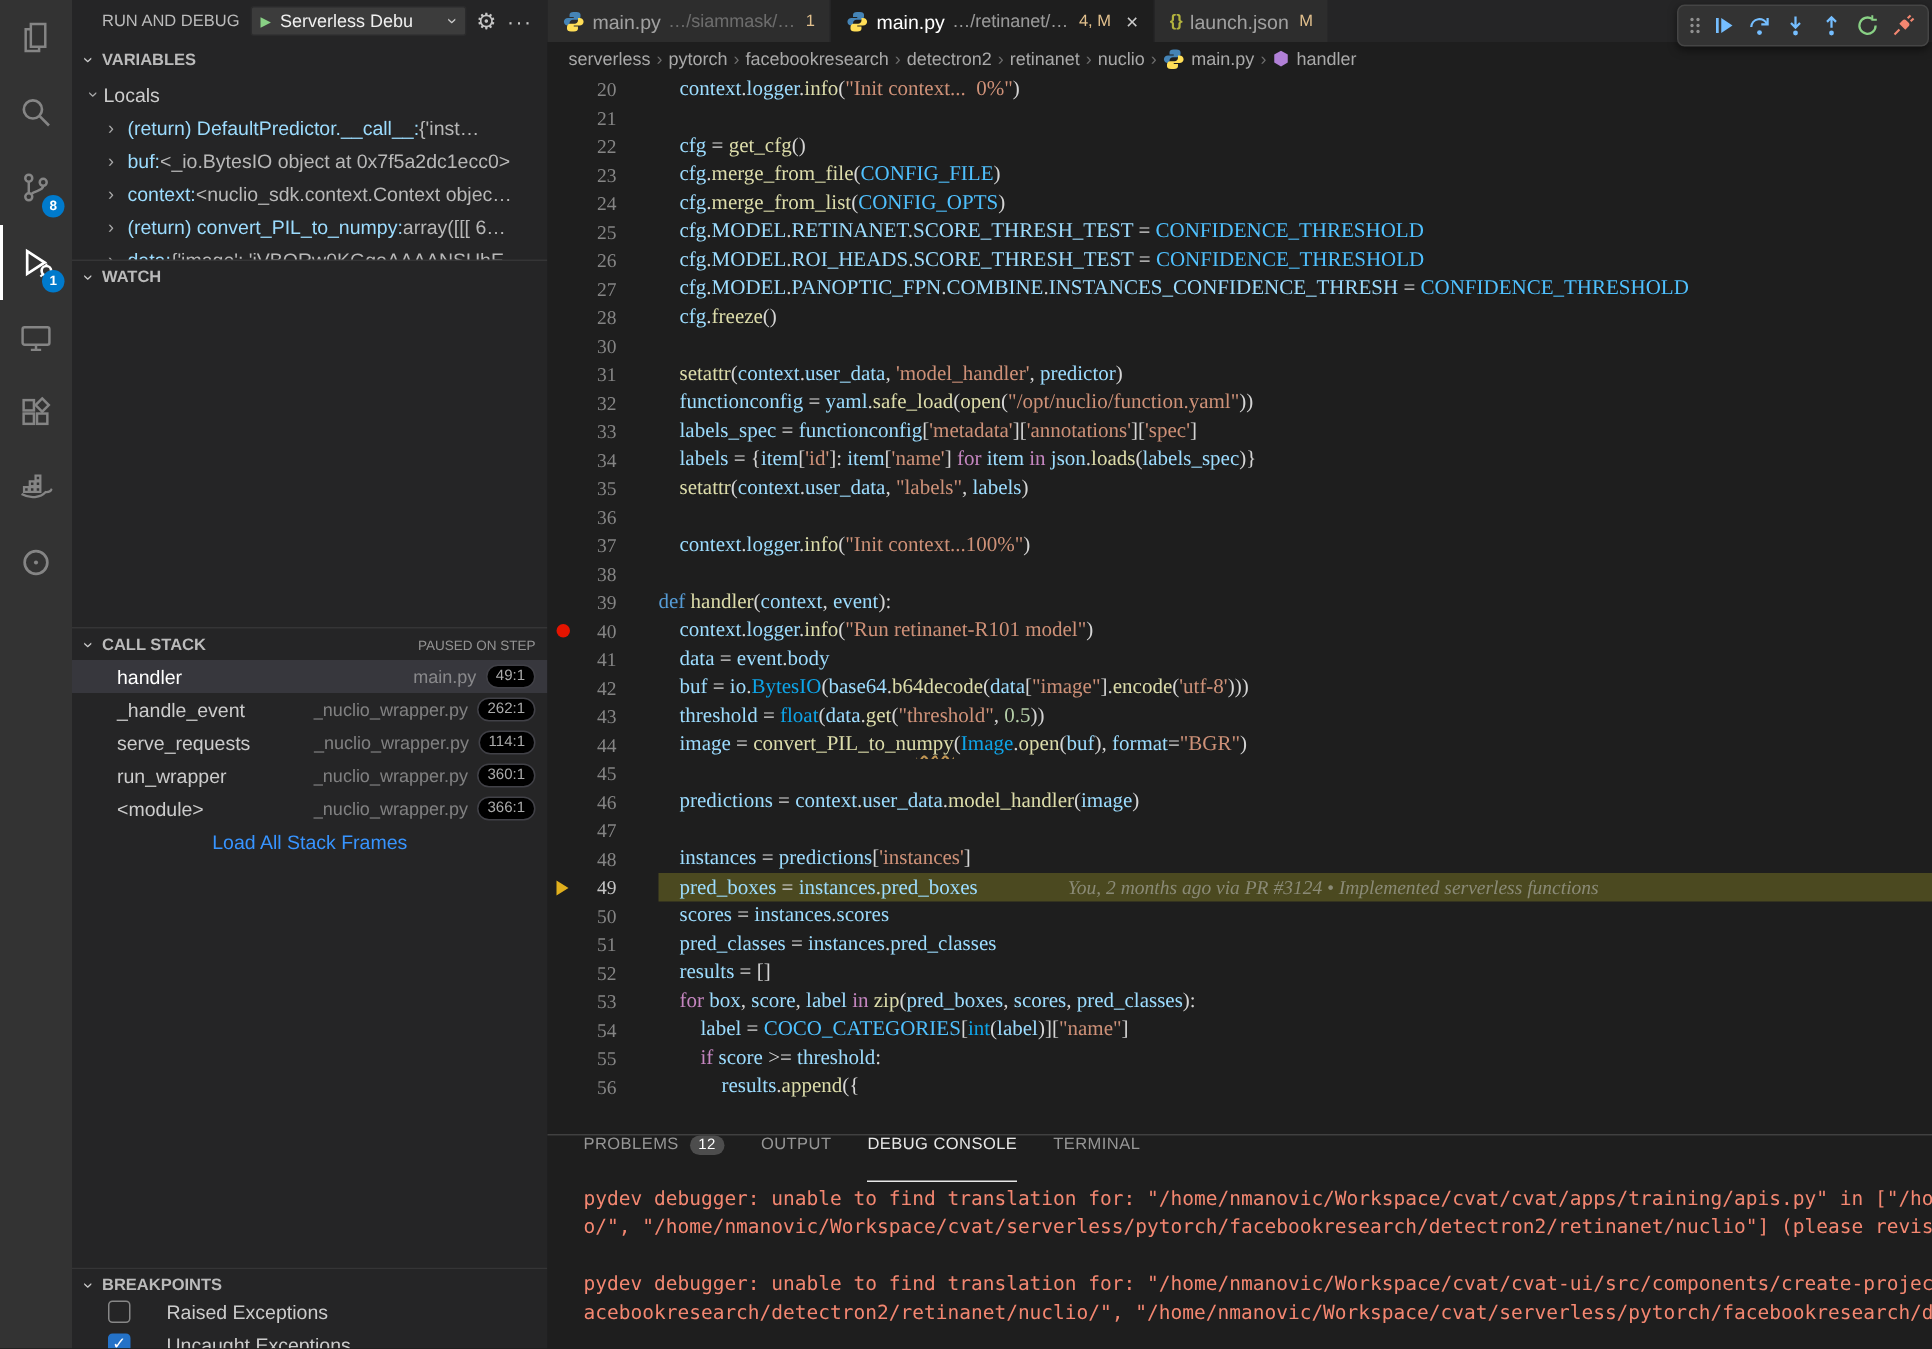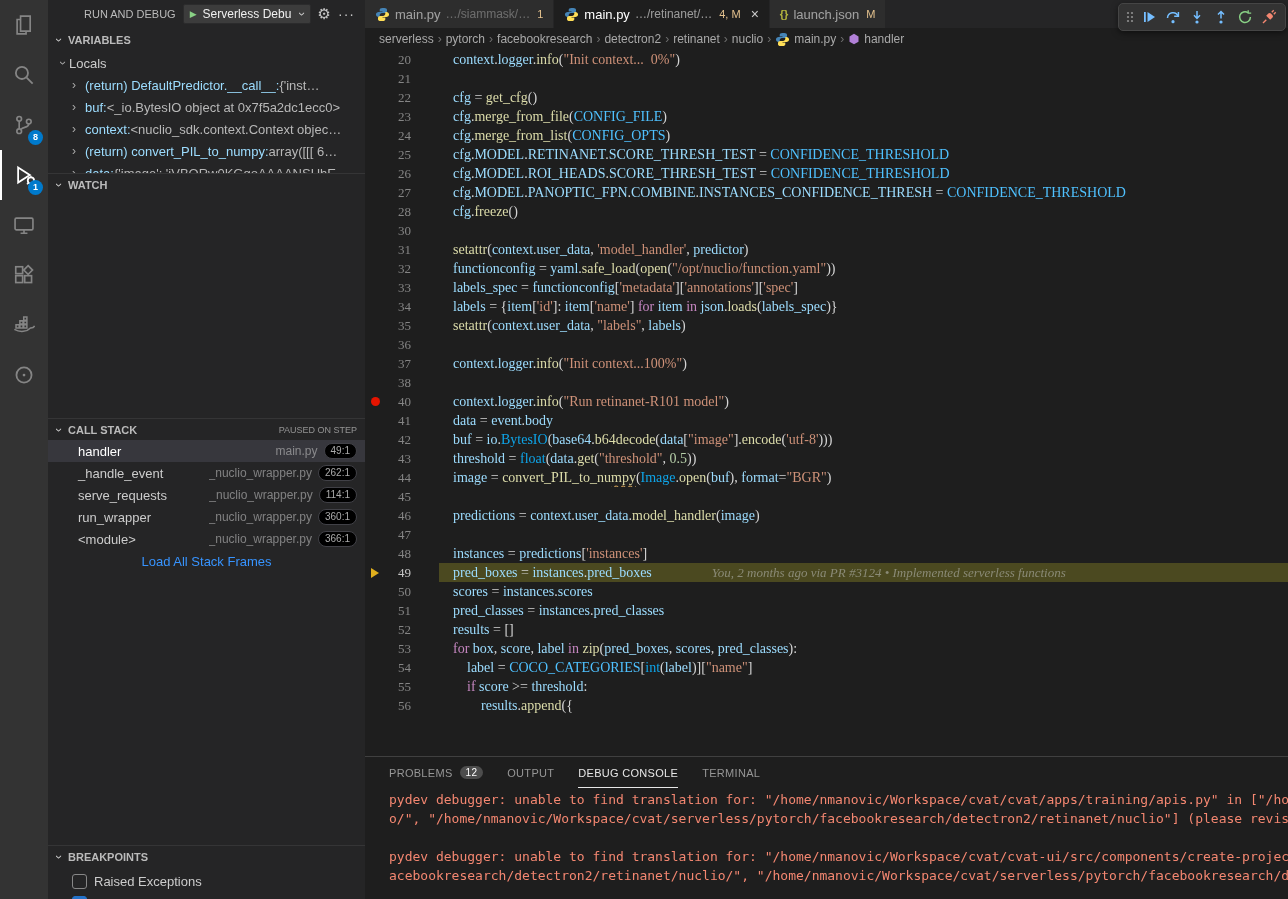--- a/index.html
+++ b/index.html
@@ -10,21 +10,21 @@
   
   .activitybar{position:absolute;left:0;top:0;width:48px;height:100%;background:#333333;z-index:6}
   .aslot{height:50px;display:flex;align-items:center;justify-content:center;color:#858585;position:relative;cursor:pointer}
   .aslot.active{color:#ffffff;border-left:2px solid #ffffff}
   .abadge{position:absolute;right:5px;bottom:5px;min-width:15px;height:15px;border-radius:50%;
     background:#007acc;color:#fff;font-size:9px;line-height:15px;text-align:center;font-weight:bold}
 
   
   .sidebar{position:absolute;left:48px;top:0;width:317px;height:100%;background:#252526;
     display:flex;flex-direction:column;overflow:hidden}
-  .sb-header{height:28px;flex:none;display:flex;align-items:center;gap:7px;padding:0 10px 0 36px}
+  .sb-header{height:28px;flex:none;display:flex;align-items:center;gap:7px;padding:0 10px 0 20px}
   .sb-title{font-size:11px;color:#bbbbbb;white-space:nowrap}
   .launch-select{flex:1;height:20px;background:#3c3c3c;border:1px solid #2b2b2c;border-radius:2px;
     display:flex;align-items:center;gap:6px;padding:0 6px;font-size:12px;color:#f0f0f0;min-width:0;cursor:pointer}
   .play-glyph{color:#89d185;font-size:9px}
   .chev-down{display:inline-block;transform:rotate(90deg);color:#cccccc;font-size:12px;margin-left:auto}
   .gear-glyph{font-size:15px;color:#c5c5c5;cursor:pointer}
   .more-glyph{font-size:14px;color:#c5c5c5;cursor:pointer;letter-spacing:1px}
 
   .sect-h{height:22px;flex:none;display:flex;align-items:center;gap:2px;padding-left:4px;
     font-size:11px;font-weight:bold;color:#bbbbbb;border-top:1px solid rgba(128,128,128,0.18);cursor:pointer}
@@ -44,21 +44,21 @@
   .frames{height:110px;flex:none}
   .frame{height:22px;display:flex;align-items:center;padding:0 8px 0 30px;gap:6px;white-space:nowrap;cursor:pointer}
   .frame.active{background:#37373d}
   .fname{color:#cccccc}
   .frame.active .fname{color:#ffffff}
   .ffile{margin-left:auto;color:rgba(204,204,204,0.55);font-size:12px;overflow:hidden}
   .fpos{background:#000000;border:1px solid #414147;border-radius:8px;padding:0 6px;font-size:10px;color:#ababab;line-height:14px;flex:none}
   .load-all{height:22px;flex:none;display:flex;align-items:center;justify-content:center;color:#3794ff;cursor:pointer}
   .sb-spacer{flex:1}
   .bp-wrap{height:54px;flex:none;overflow:hidden}
-  .bp-row{height:22px;display:flex;align-items:flex-end;gap:7px;padding-left:24px;cursor:pointer}
+  .bp-row{height:22px;display:flex;align-items:flex-start;gap:24px;padding-left:24px;cursor:pointer}
   .cb{width:15px;height:15px;border:1px solid #878787;border-radius:3px;flex:none;font-size:11px;line-height:13px;text-align:center;color:#fff}
   .cb.checked{background:#2472c8;border-color:#2472c8}
 
   
   .editor-area{position:absolute;left:365px;top:0;width:923px;height:899px;background:#1e1e1e}
   .tabbar{height:28px;background:#252526;display:flex}
   .tab{display:flex;align-items:center;gap:5px;padding:0 10px;background:#2d2d2d;border-right:1px solid #252526;
     font-size:13px;color:rgba(255,255,255,0.55);cursor:pointer;white-space:nowrap}
   .tab.active{background:#1e1e1e;color:#ffffff}
   .tabdir{font-size:12px;opacity:0.55}
@@ -85,21 +85,21 @@
   .codetxt{flex:1;margin-left:28px;overflow:hidden}
   .line.cur .codetxt{background:#4b4920}
   .line.cur .num{color:#c6c6c6}
   .blame{color:#8a8a76;font-style:italic;margin-left:60px;font-size:13px}
   .p{color:#d4d4d4}.v{color:#9cdcfe}.f{color:#dcdcaa}.s{color:#ce9178}.k{color:#569cd6}
   .c{color:#c586c0}.n{color:#b5cea8}.t{color:#0ea5e9}.C{color:#4fc1ff}
   .sq{text-decoration:underline wavy #c09553;text-underline-offset:3px}
 
   .panel{height:143px;border-top:1px solid rgba(128,128,128,0.35)}
   .panel-tabs{height:31px;display:flex;align-items:center;gap:24px;padding-left:24px;font-size:11px;letter-spacing:.3px;color:#969696}
-  .ptab{display:flex;align-items:center;gap:7px;height:100%;cursor:pointer}
+  .ptab{display:flex;align-items:flex-start;gap:7px;height:100%;cursor:pointer}
   .ptab.active{color:#e7e7e7;box-shadow:inset 0 -1px 0 #e7e7e7}
   .pbadge{background:#4d4d4d;color:#ffffff;border-radius:10px;padding:1px 6px;font-size:10px}
   .console{padding:2px 0 0 24px;height:112px;overflow:hidden;
     font-family:"DejaVu Sans Mono","Liberation Mono",monospace;font-size:13px;color:#f48771}
   .cline{height:19px;line-height:19px;white-space:pre;overflow:hidden}
 </style>
 </head>
 <body>
 
 <div id="app">
@@ -409,20 +409,21 @@
         <div class="line"><div class="marker"></div><div class="num">28</div><div class="codetxt"><span class="p">    </span><span class="v">cfg</span><span class="p">.</span><span class="f">freeze</span><span class="p">()</span></div></div>
         <div class="line"><div class="marker"></div><div class="num">30</div><div class="codetxt"></div></div>
         <div class="line"><div class="marker"></div><div class="num">31</div><div class="codetxt"><span class="p">    </span><span class="f">setattr</span><span class="p">(</span><span class="v">context</span><span class="p">.</span><span class="v">user_data</span><span class="p">, </span><span class="s">'model_handler'</span><span class="p">, </span><span class="v">predictor</span><span class="p">)</span></div></div>
         <div class="line"><div class="marker"></div><div class="num">32</div><div class="codetxt"><span class="p">    </span><span class="v">functionconfig</span><span class="p"> = </span><span class="v">yaml</span><span class="p">.</span><span class="f">safe_load</span><span class="p">(</span><span class="f">open</span><span class="p">(</span><span class="s">"/opt/nuclio/function.yaml"</span><span class="p">))</span></div></div>
         <div class="line"><div class="marker"></div><div class="num">33</div><div class="codetxt"><span class="p">    </span><span class="v">labels_spec</span><span class="p"> = </span><span class="v">functionconfig</span><span class="p">[</span><span class="s">'metadata'</span><span class="p">][</span><span class="s">'annotations'</span><span class="p">][</span><span class="s">'spec'</span><span class="p">]</span></div></div>
         <div class="line"><div class="marker"></div><div class="num">34</div><div class="codetxt"><span class="p">    </span><span class="v">labels</span><span class="p"> = {</span><span class="v">item</span><span class="p">[</span><span class="s">'id'</span><span class="p">]: </span><span class="v">item</span><span class="p">[</span><span class="s">'name'</span><span class="p">] </span><span class="c">for</span><span class="p"> </span><span class="v">item</span><span class="p"> </span><span class="c">in</span><span class="p"> </span><span class="v">json</span><span class="p">.</span><span class="f">loads</span><span class="p">(</span><span class="v">labels_spec</span><span class="p">)}</span></div></div>
         <div class="line"><div class="marker"></div><div class="num">35</div><div class="codetxt"><span class="p">    </span><span class="f">setattr</span><span class="p">(</span><span class="v">context</span><span class="p">.</span><span class="v">user_data</span><span class="p">, </span><span class="s">"labels"</span><span class="p">, </span><span class="v">labels</span><span class="p">)</span></div></div>
         <div class="line"><div class="marker"></div><div class="num">36</div><div class="codetxt"></div></div>
         <div class="line"><div class="marker"></div><div class="num">37</div><div class="codetxt"><span class="p">    </span><span class="v">context</span><span class="p">.</span><span class="v">logger</span><span class="p">.</span><span class="f">info</span><span class="p">(</span><span class="s">"Init context...100%"</span><span class="p">)</span></div></div>
         <div class="line"><div class="marker"></div><div class="num">38</div><div class="codetxt"></div></div>
+        <div class="line"><div class="marker"></div><div class="num">39</div><div class="codetxt"><span class="k">def</span><span class="p"> </span><span class="f">handler</span><span class="p">(</span><span class="v">context</span><span class="p">, </span><span class="v">event</span><span class="p">):</span></div></div>
         <div class="line"><div class="marker"><div class="bpdot"></div></div><div class="num">40</div><div class="codetxt"><span class="p">    </span><span class="v">context</span><span class="p">.</span><span class="v">logger</span><span class="p">.</span><span class="f">info</span><span class="p">(</span><span class="s">"Run retinanet-R101 model"</span><span class="p">)</span></div></div>
         <div class="line"><div class="marker"></div><div class="num">41</div><div class="codetxt"><span class="p">    </span><span class="v">data</span><span class="p"> = </span><span class="v">event</span><span class="p">.</span><span class="v">body</span></div></div>
         <div class="line"><div class="marker"></div><div class="num">42</div><div class="codetxt"><span class="p">    </span><span class="v">buf</span><span class="p"> = </span><span class="v">io</span><span class="p">.</span><span class="t">BytesIO</span><span class="p">(</span><span class="v">base64</span><span class="p">.</span><span class="f">b64decode</span><span class="p">(</span><span class="v">data</span><span class="p">[</span><span class="s">"image"</span><span class="p">].</span><span class="f">encode</span><span class="p">(</span><span class="s">'utf-8'</span><span class="p">)))</span></div></div>
         <div class="line"><div class="marker"></div><div class="num">43</div><div class="codetxt"><span class="p">    </span><span class="v">threshold</span><span class="p"> = </span><span class="t">float</span><span class="p">(</span><span class="v">data</span><span class="p">.</span><span class="f">get</span><span class="p">(</span><span class="s">"threshold"</span><span class="p">, </span><span class="n">0.5</span><span class="p">))</span></div></div>
         <div class="line"><div class="marker"></div><div class="num">44</div><div class="codetxt"><span class="p">    </span><span class="v">image</span><span class="p"> = </span><span class="f">convert_PIL_to_nu</span><span class="f sq">mpy</span><span class="p">(</span><span class="t">Image</span><span class="p">.</span><span class="f">open</span><span class="p">(</span><span class="v">buf</span><span class="p">), </span><span class="v">format</span><span class="p">=</span><span class="s">"BGR"</span><span class="p">)</span></div></div>
         <div class="line"><div class="marker"></div><div class="num">45</div><div class="codetxt"></div></div>
         <div class="line"><div class="marker"></div><div class="num">46</div><div class="codetxt"><span class="p">    </span><span class="v">predictions</span><span class="p"> = </span><span class="v">context</span><span class="p">.</span><span class="v">user_data</span><span class="p">.</span><span class="f">model_handler</span><span class="p">(</span><span class="v">image</span><span class="p">)</span></div></div>
         <div class="line"><div class="marker"></div><div class="num">47</div><div class="codetxt"></div></div>
         <div class="line"><div class="marker"></div><div class="num">48</div><div class="codetxt"><span class="p">    </span><span class="v">instances</span><span class="p"> = </span><span class="v">predictions</span><span class="p">[</span><span class="s">'instances'</span><span class="p">]</span></div></div>
         <div class="line cur"><div class="marker"><div class="curarrow"></div></div><div class="num">49</div><div class="codetxt"><span class="p">    </span><span class="v">pred_boxes</span><span class="p"> = </span><span class="v">instances</span><span class="p">.</span><span class="v">pred_boxes</span><span class="blame">You, 2 months ago via PR #3124 • Implemented serverless functions</span></div></div>

